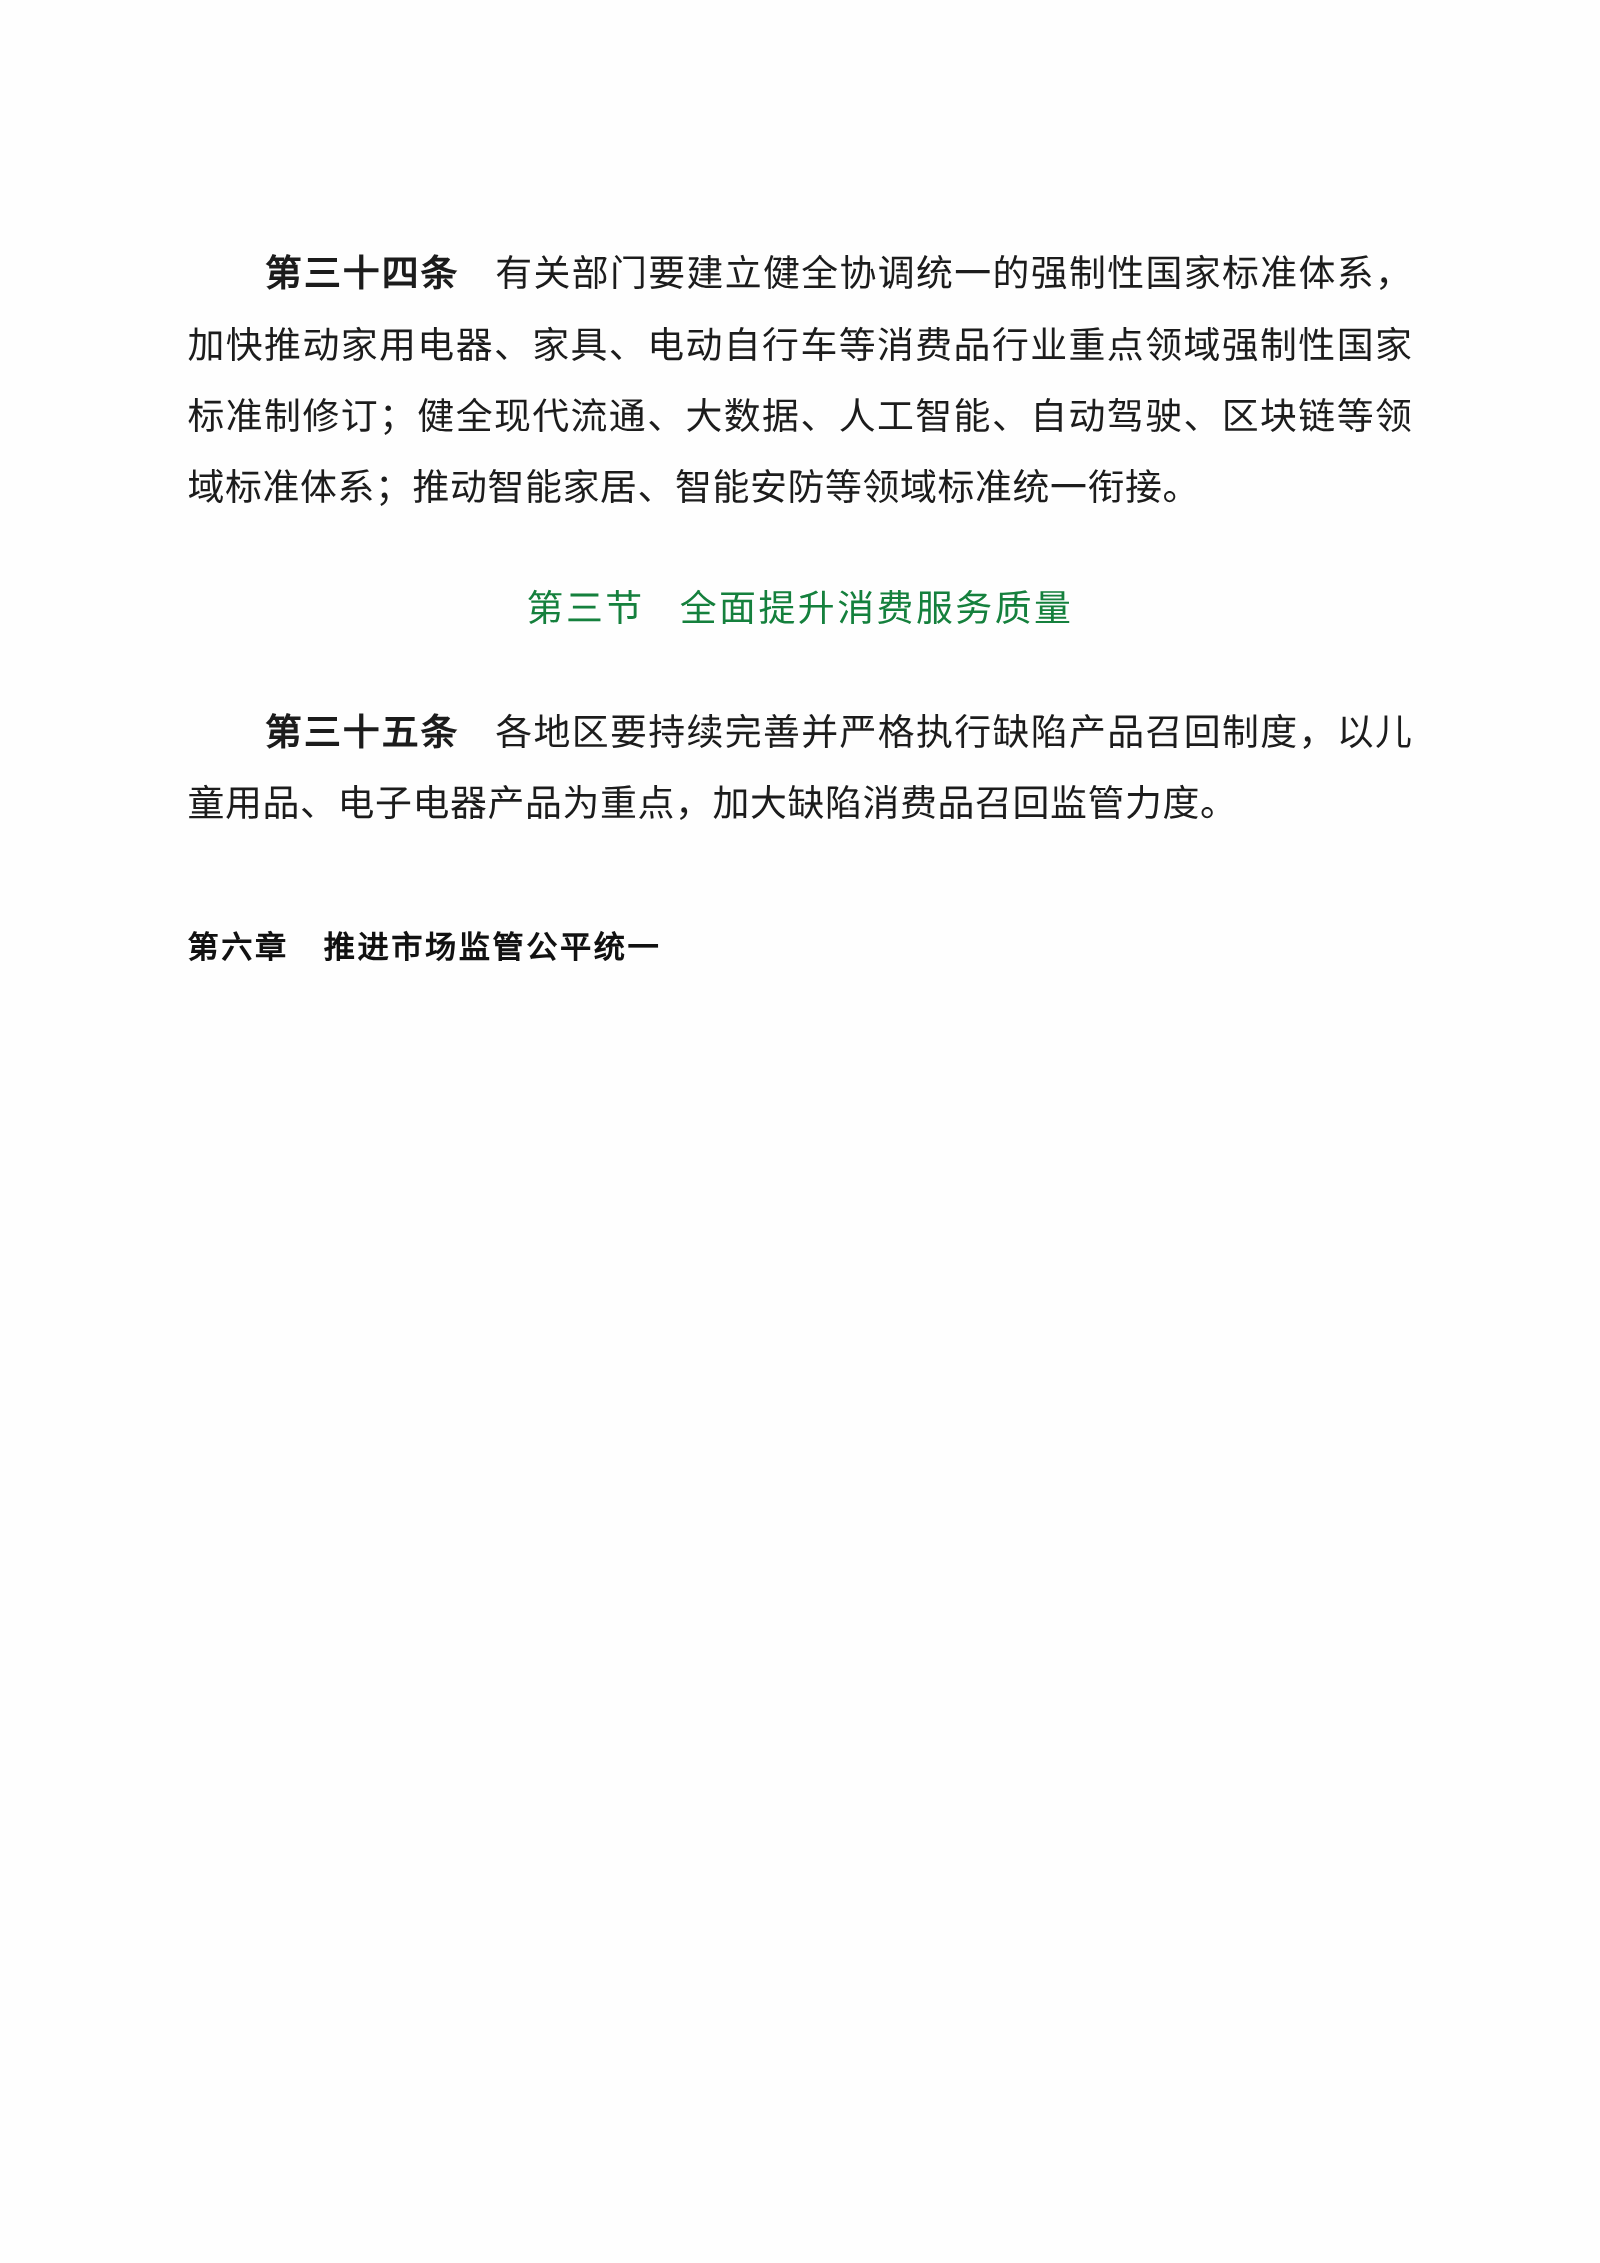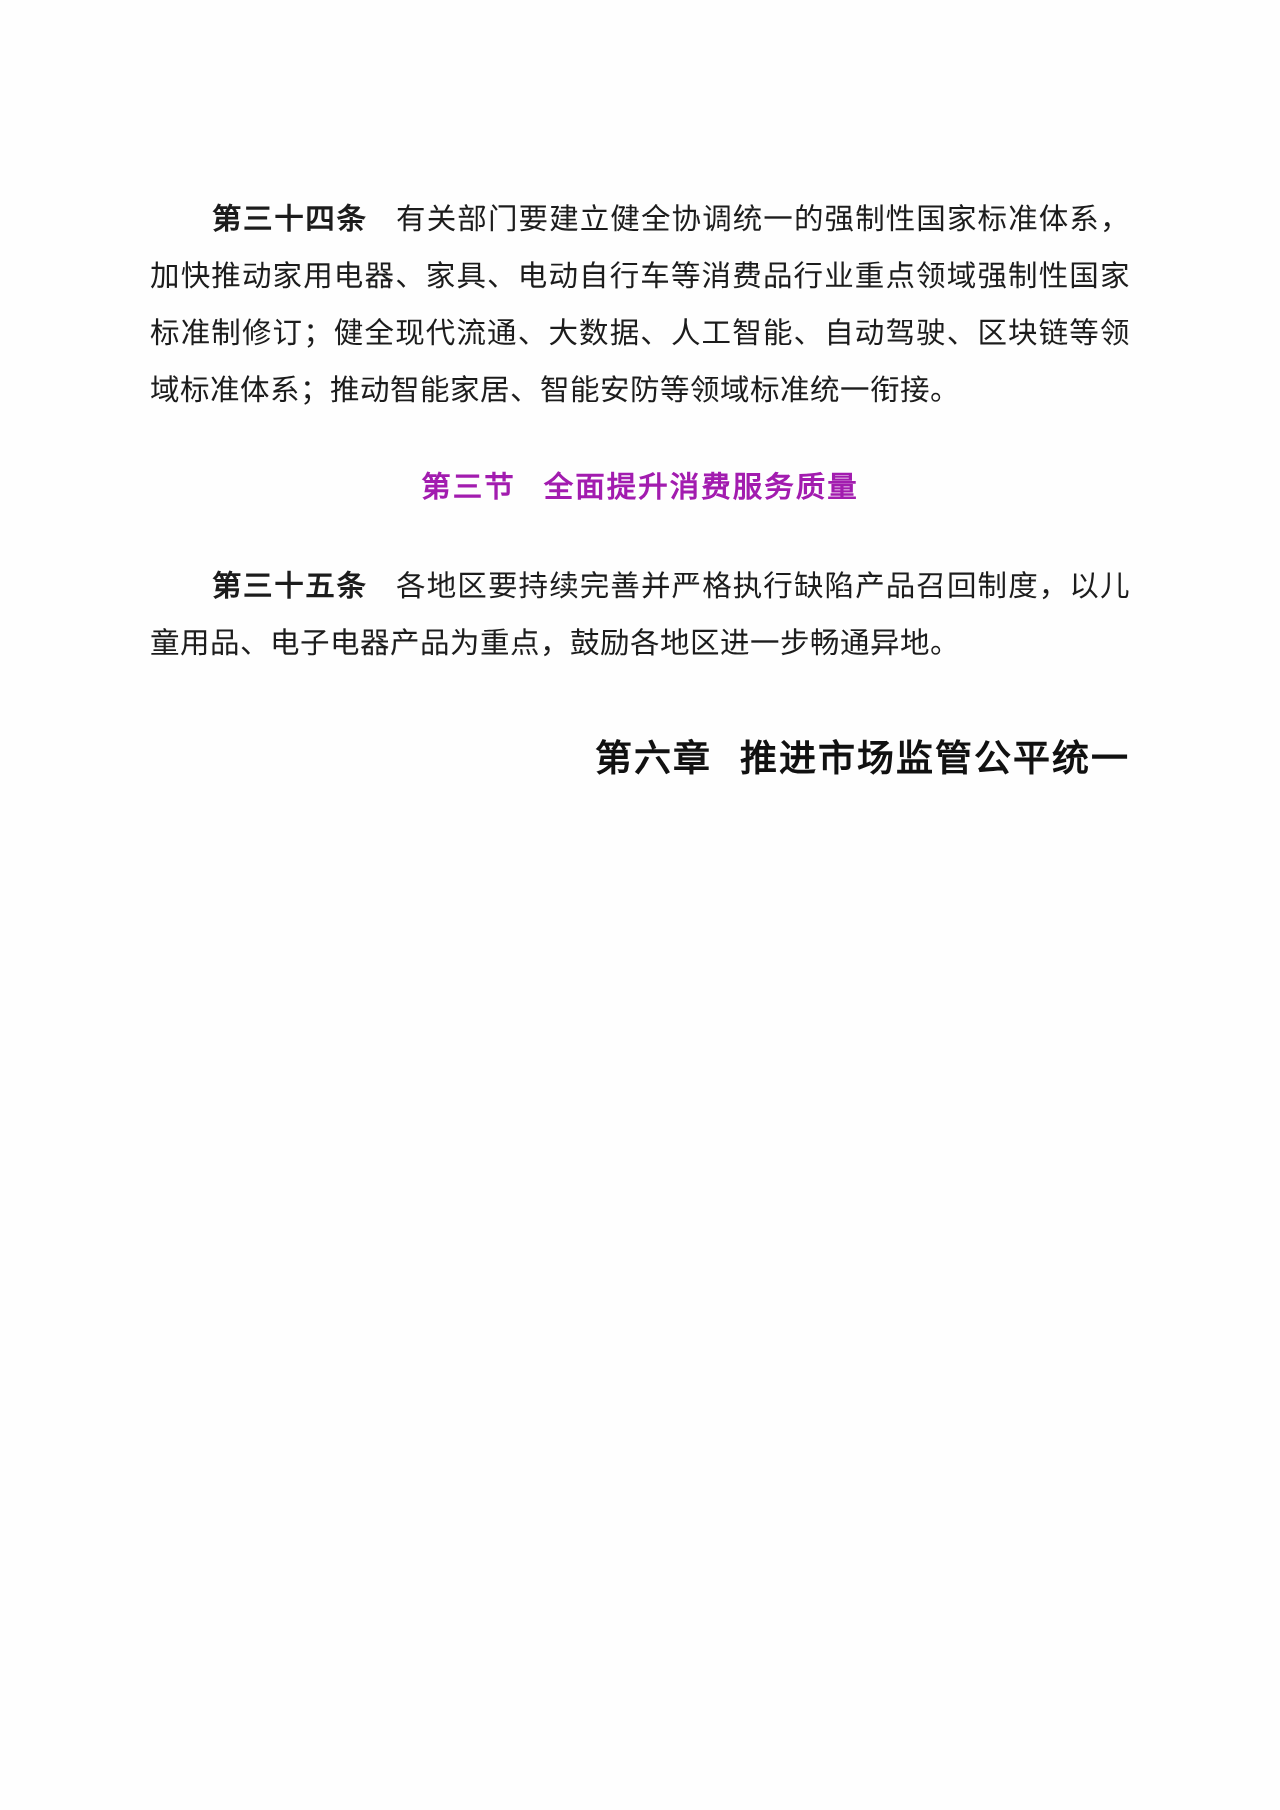--- a/index.html
+++ b/index.html
@@ -42,30 +42,30 @@
   .para-inner {
     display: block;
     text-indent: 62px;
   }
   .gap-section { height: 54px; }
   .gap-chapter { height: 58px; }
 
   .section-heading {
     text-align: center;
     font-size: 29.5px;
-    font-weight: bold;
+    font-weight: normal;
     letter-spacing: 2px;
     font-family: "DejaVu Sans", "Liberation Sans", sans-serif;
     margin: 0;
     line-height: 56px;
-    color: #a21caf;
+    color: #15803d;
   }
   .chapter-heading {
-    text-align: right;
-    font-size: 37px;
+    text-align: left;
+    font-size: 25px;
     font-weight: bold;
     letter-spacing: 2px;
     font-family: "DejaVu Serif", "Liberation Serif", serif;
     margin: 0;
     line-height: 56px;
     color: #111111;
   }
   .heading-gap-top { height: 40px; }
   .heading-gap-bot { height: 42px; }
   .sep { display: inline-block; width: 28px; }
@@ -83,21 +83,21 @@
 
 
   <div class="heading-gap-top"></div>
   <p class="section-heading">
     <span>第三节</span><span class="sep"></span><span>全面提升消费服务质量</span>
   </p>
   <div class="heading-gap-bot"></div>
 
   <p class="body-text para">
     <span class="para-inner">
-      <span class="lead">第三十五条</span><span class="sep"></span><span>各地区要持续完善并严格执行缺陷产品召回制度，以儿童用品、电子电器产品为重点，鼓励各地区进一步畅通异地。</span>
+      <span class="lead">第三十五条</span><span class="sep"></span><span>各地区要持续完善并严格执行缺陷产品召回制度，以儿童用品、电子电器产品为重点，加大缺陷消费品召回监管力度。</span>
     </span>
   </p>
 
 
   <div class="gap-chapter"></div>
   <p class="chapter-heading">
     <span>第六章</span><span class="sep"></span><span>推进市场监管公平统一</span>
   </p>
 
   <div class="gap-section"></div>

